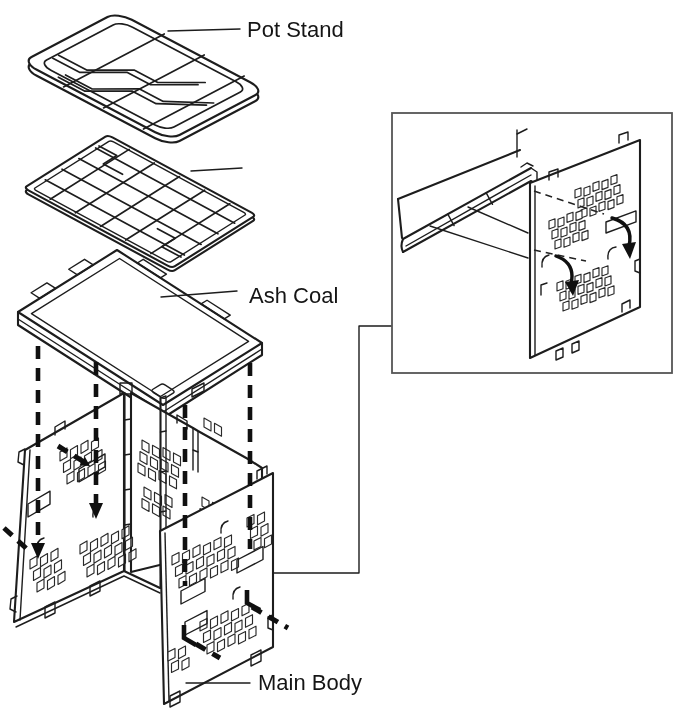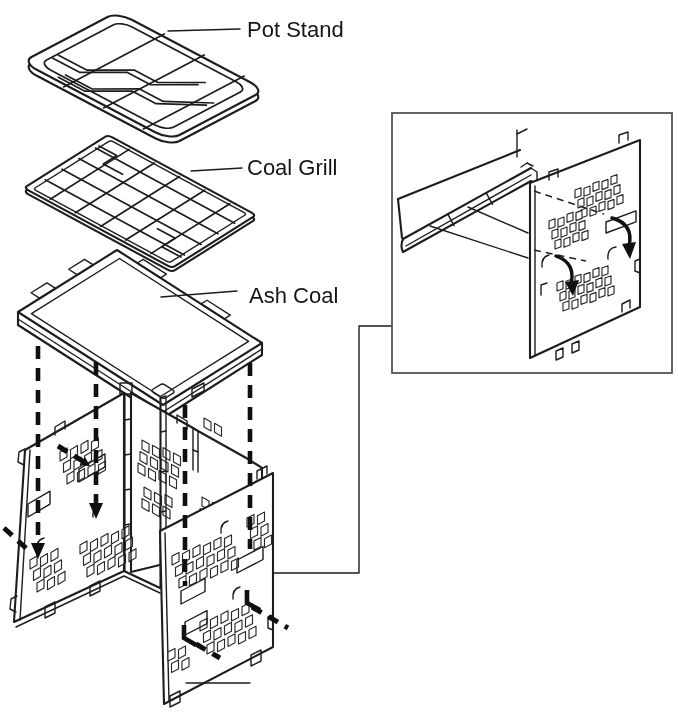--- a/index.html
+++ b/index.html
@@ -357,16 +357,16 @@
 
   <g>
     <line x1="168" y1="31" x2="240" y2="29" class="thin"></line>
     <line x1="191" y1="171" x2="242" y2="168" class="thin"></line>
     <line x1="161" y1="297" x2="237" y2="291" class="thin"></line>
     <line x1="186" y1="683" x2="250" y2="683" class="thin"></line>
   </g>
 </svg>
 
 <div class="lbl" style="left:247px;top:17px;">Pot Stand</div>
-<div class="lbl" style="left:247px;top:155px;">Coal Grill</div>
 <div class="lbl" style="left:249px;top:283px;">Ash Coal</div>
+<div class="lbl" style="left:258px;top:670px;">Main Body</div>
 
 </div>
 
 </body></html>

